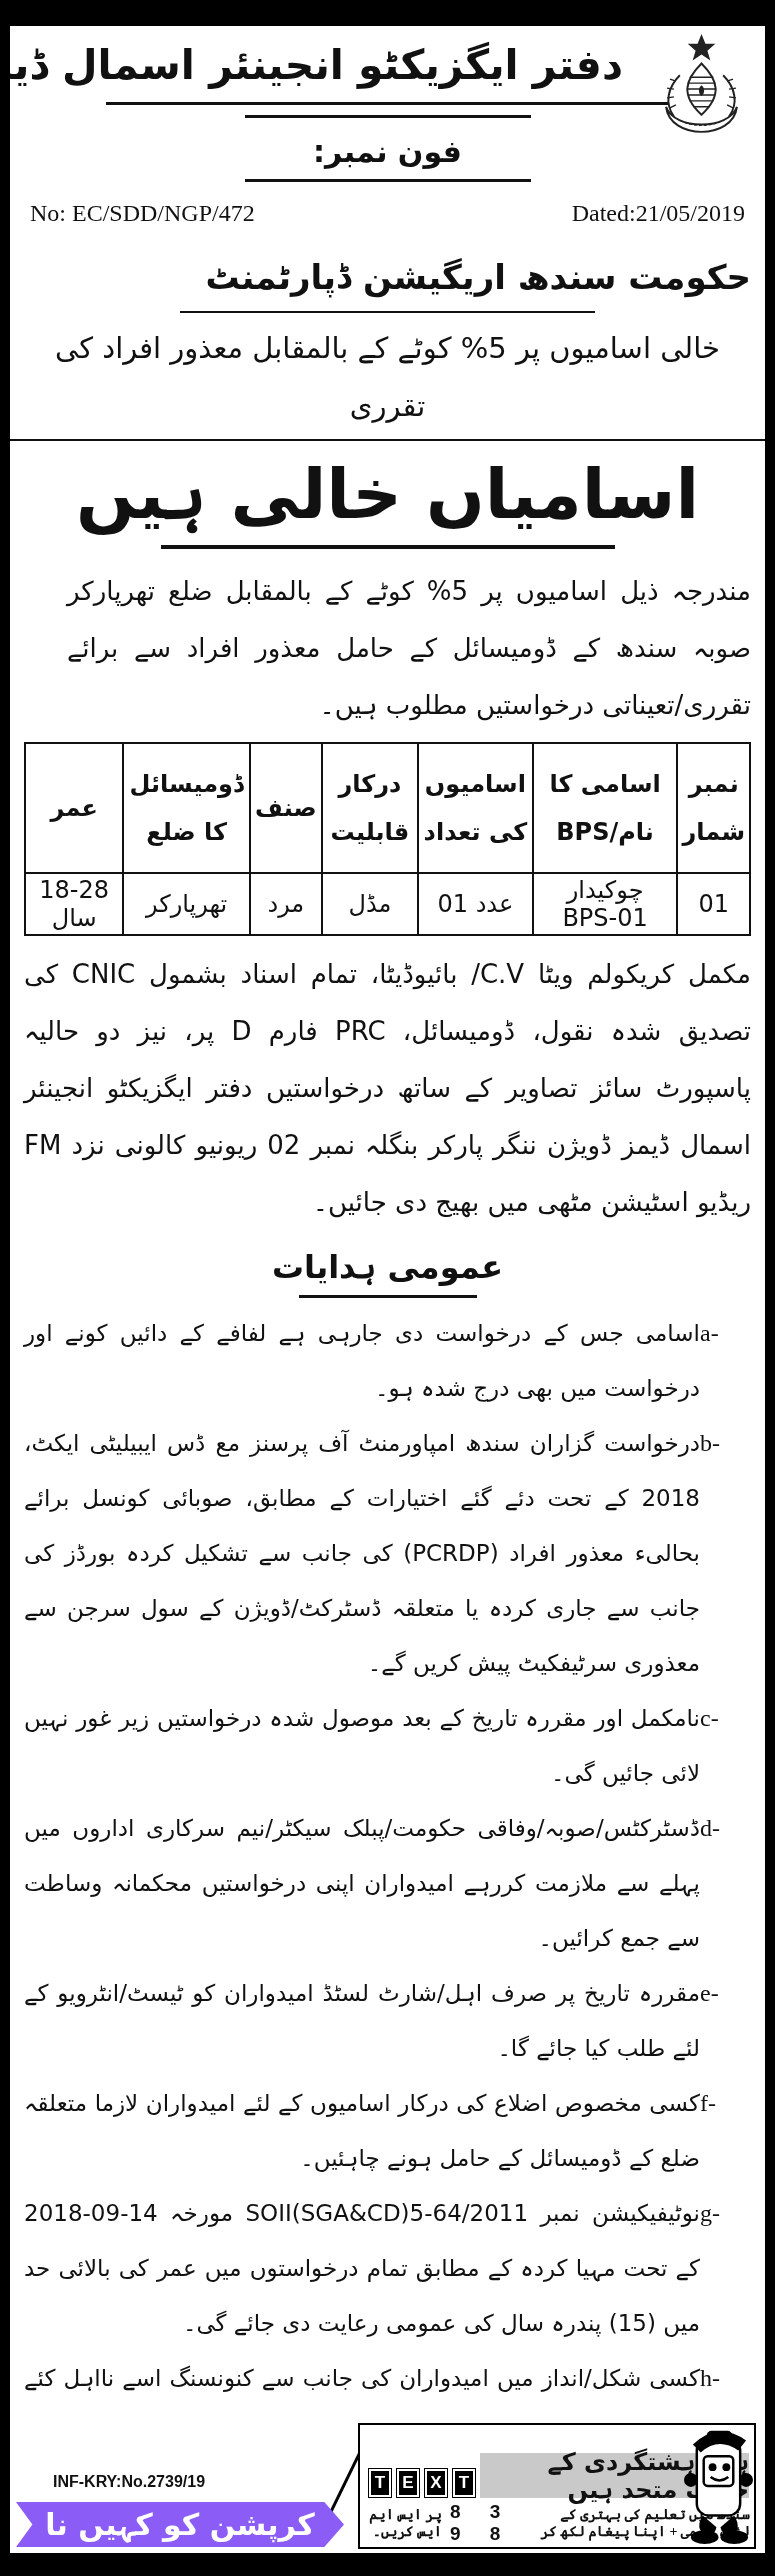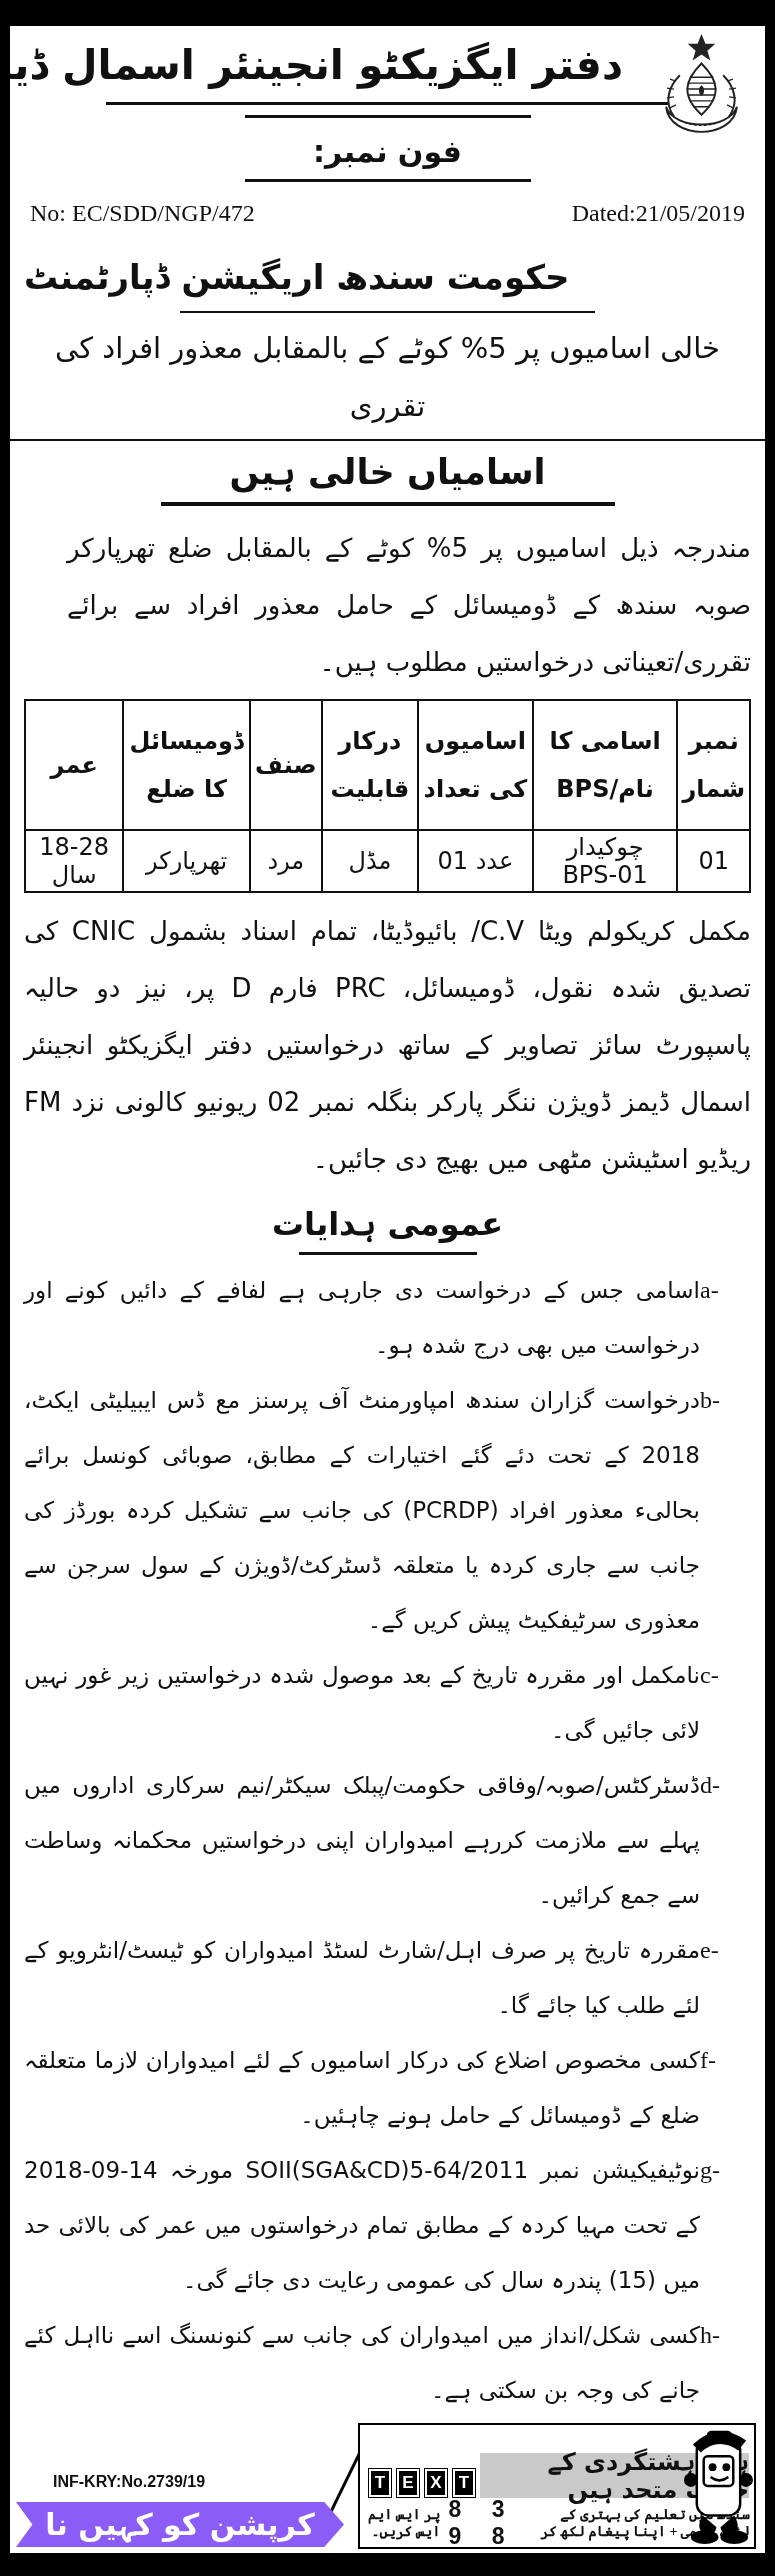--- a/index.html
+++ b/index.html
@@ -21,25 +21,25 @@
   .rule-mid { width:286px; margin:2px auto 8px auto; }
   .phone-line { display:flex; justify-content:center; gap:6px; direction:rtl;
                 font-size:30px; font-weight:bold; line-height:1.7; }
   .phone-line .num { font-family:"Liberation Serif",serif; }
 
   
   .ref-row { display:flex; justify-content:space-between; margin-top:18px;
              font-size:24px; padding:0 6px; }
 
   
-  .dept-heading { margin-top:16px; text-align:left; font-size:34px; font-weight:bold; line-height:2.0; }
+  .dept-heading { margin-top:16px; text-align:right; font-size:34px; font-weight:bold; line-height:2.0; }
   .rule-dept { width:415px; margin:0 auto 6px auto; border-bottom:2px solid #111; }
   .quota-line { margin-top:6px; text-align:center; font-size:29px; font-weight:normal; line-height:2.0; }
   .rule-full { margin:4px -14px 0 -14px; border-bottom:2px solid #111; }
-  .vacancy-banner { margin-top:10px; text-align:center; font-size:35px; font-weight:900; line-height:1.25; }
+  .vacancy-banner { margin-top:10px; text-align:center; font-size:69px; font-weight:900; line-height:1.25; }
   .rule-banner { width:454px; margin:8px auto 0 auto; border-bottom:4px solid #111; }
 
   
   .para { font-size:26px; line-height:57px; text-align:justify; }
   .intro { margin-top:14px;margin-left:43px; }
   .apply { margin-top:10px; }
 
   
   table.jobs { width:100%; margin-top:8px; border-collapse:collapse; direction:rtl;
                font-family:"DejaVu Sans","Liberation Sans",sans-serif; }
@@ -68,21 +68,21 @@
   .text-tiles { position:absolute; left:8px; top:43px; display:flex; gap:4px; }
   .text-tile { width:24px; height:30px; background:#000; color:#fff; border:1px solid #000;
                box-shadow:inset 0 0 0 2px #fff; font-family:"Liberation Sans",sans-serif;
                font-weight:bold; font-size:17px; display:flex; align-items:center; justify-content:center; }
   .unity-strip { position:absolute; left:120px; top:28px; width:269px; height:45px; background:#c9c9c9;
                  display:flex; align-items:center; justify-content:center;
                  font-size:24px; font-weight:bold; direction:rtl; }
   .sms-row { position:absolute; left:4px; right:4px; bottom:4px; height:41px;
              display:flex; direction:rtl; align-items:center; justify-content:flex-start; gap:8px; }
   .sms-prefix, .sms-suffix { font-size:14px; font-weight:bold; direction:rtl; }
-  .sms-code { font-family:"Liberation Sans",sans-serif; font-size:23px; font-weight:bold;
+  .sms-code { font-family:"Liberation Sans",sans-serif; font-size:19px; font-weight:bold;
               letter-spacing:12px; direction:ltr; }
   .mascot { position:absolute; left:667px; top:2385px; width:81px; height:136px; }
   .corruption-ribbon { position:absolute; left:6px; top:2476px; width:328px; height:45px; background:#8b5cf6;
                  color:#fff; display:flex; align-items:center; justify-content:center;
                  font-size:30px; font-weight:bold; direction:rtl;
                  clip-path:polygon(0 0, 94% 0, 100% 50%, 94% 100%, 0 100%, 5% 50%); }
 </style>
 </head>
 <body>
 

